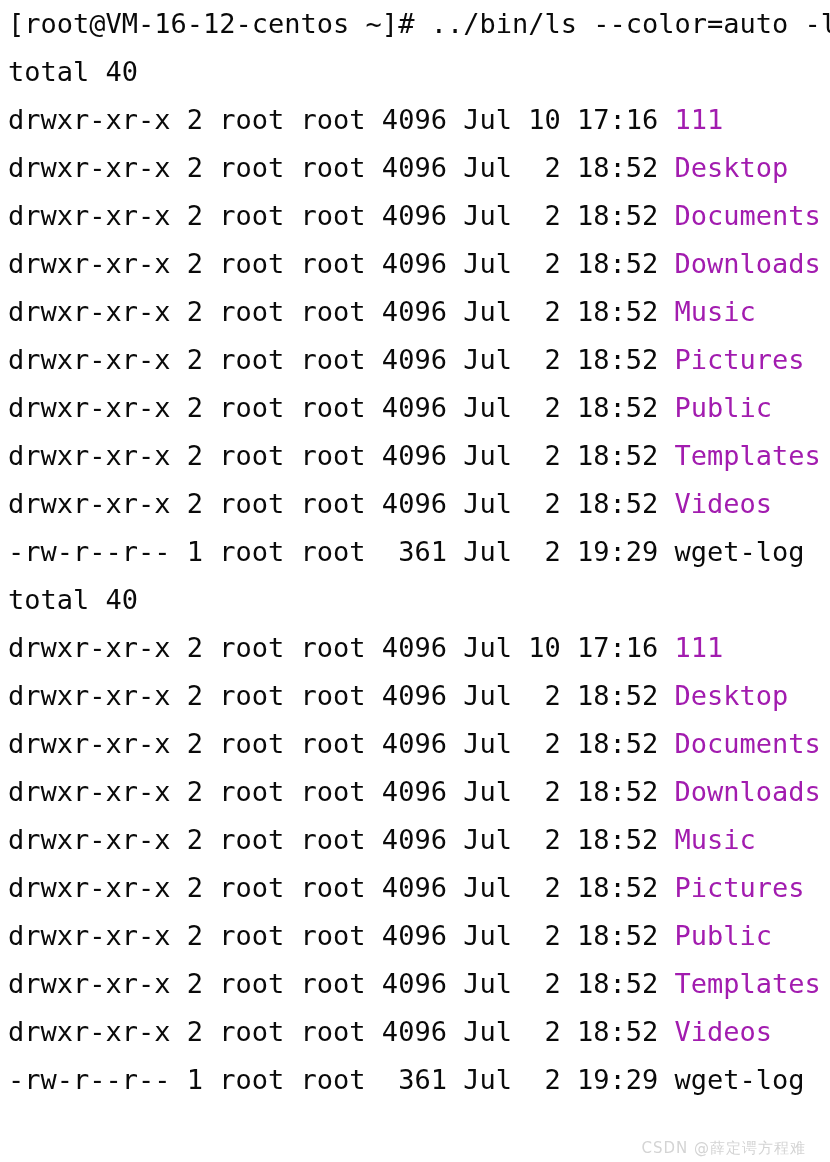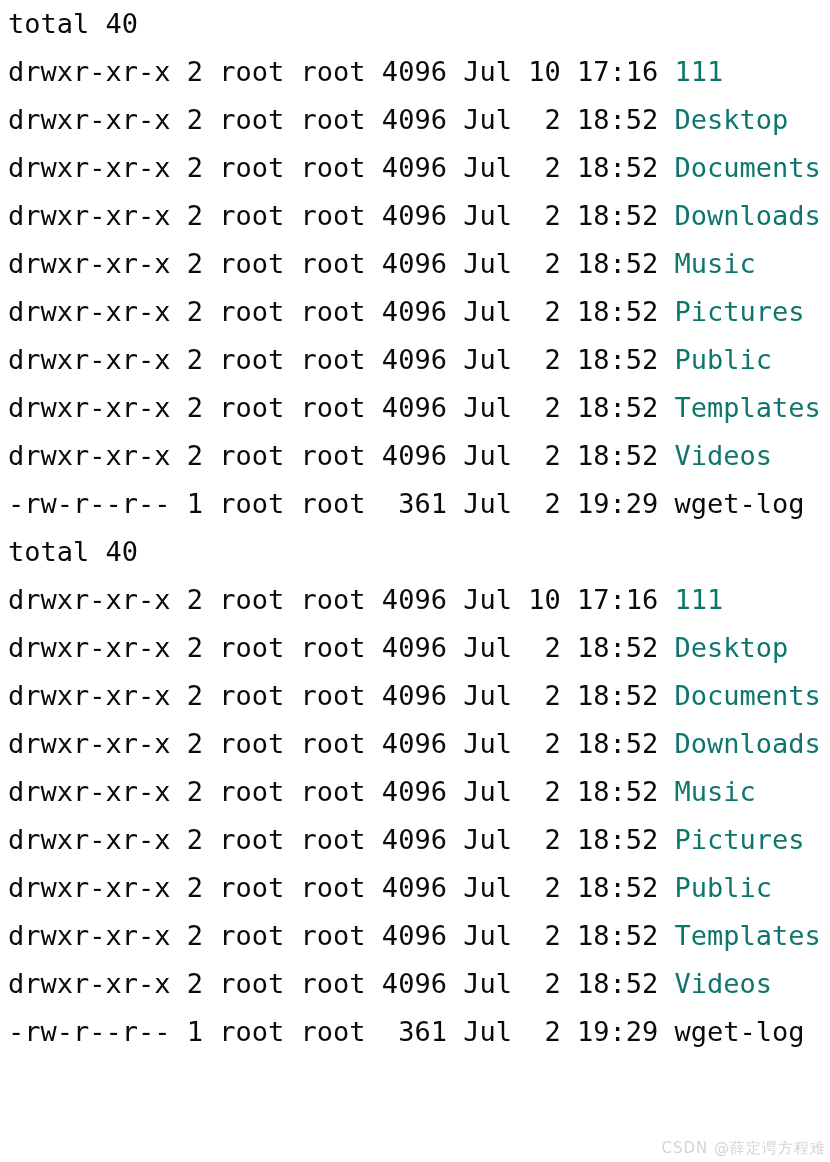--- a/index.html
+++ b/index.html
@@ -31,39 +31,40 @@
     color: #0a0a0a;
     padding-left: 8px;
     box-sizing: border-box;
     font-family: "DejaVu Sans Mono", "Liberation Mono", monospace;
   }
   .term-line .seg {
     white-space: pre;
     font-family: "DejaVu Sans Mono", "Liberation Mono", monospace;
   }
   .seg-default { color: #0a0a0a; }
-  .seg-dir     { color: #0f766e; }
+  .seg-dir     { color: #a21caf; }
   .watermark {
     position: absolute;
-    right: 4px;
+    right: 24px;
     bottom: 4px;
     font-family: "DejaVu Sans", "Liberation Sans", sans-serif;
     font-size: 15px;
     color: #d4d4d4;
     letter-spacing: 1px;
     white-space: nowrap;
     pointer-events: none;
     text-align: right;
   }
 </style>
 </head>
 <body>
 
 <div id="terminal">
   <div id="term-output">
+      <div class="term-line"><span class="seg seg-default">[root@VM-16-12-centos ~]# ../bin/ls --color=auto -l</span></div>
       <div class="term-line"><span class="seg seg-default">total 40</span></div>
       <div class="term-line"><span class="seg seg-default">drwxr-xr-x 2 root root 4096 Jul 10 17:16 </span><span class="seg seg-dir">111</span></div>
       <div class="term-line"><span class="seg seg-default">drwxr-xr-x 2 root root 4096 Jul  2 18:52 </span><span class="seg seg-dir">Desktop</span></div>
       <div class="term-line"><span class="seg seg-default">drwxr-xr-x 2 root root 4096 Jul  2 18:52 </span><span class="seg seg-dir">Documents</span></div>
       <div class="term-line"><span class="seg seg-default">drwxr-xr-x 2 root root 4096 Jul  2 18:52 </span><span class="seg seg-dir">Downloads</span></div>
       <div class="term-line"><span class="seg seg-default">drwxr-xr-x 2 root root 4096 Jul  2 18:52 </span><span class="seg seg-dir">Music</span></div>
       <div class="term-line"><span class="seg seg-default">drwxr-xr-x 2 root root 4096 Jul  2 18:52 </span><span class="seg seg-dir">Pictures</span></div>
       <div class="term-line"><span class="seg seg-default">drwxr-xr-x 2 root root 4096 Jul  2 18:52 </span><span class="seg seg-dir">Public</span></div>
       <div class="term-line"><span class="seg seg-default">drwxr-xr-x 2 root root 4096 Jul  2 18:52 </span><span class="seg seg-dir">Templates</span></div>
       <div class="term-line"><span class="seg seg-default">drwxr-xr-x 2 root root 4096 Jul  2 18:52 </span><span class="seg seg-dir">Videos</span></div>

